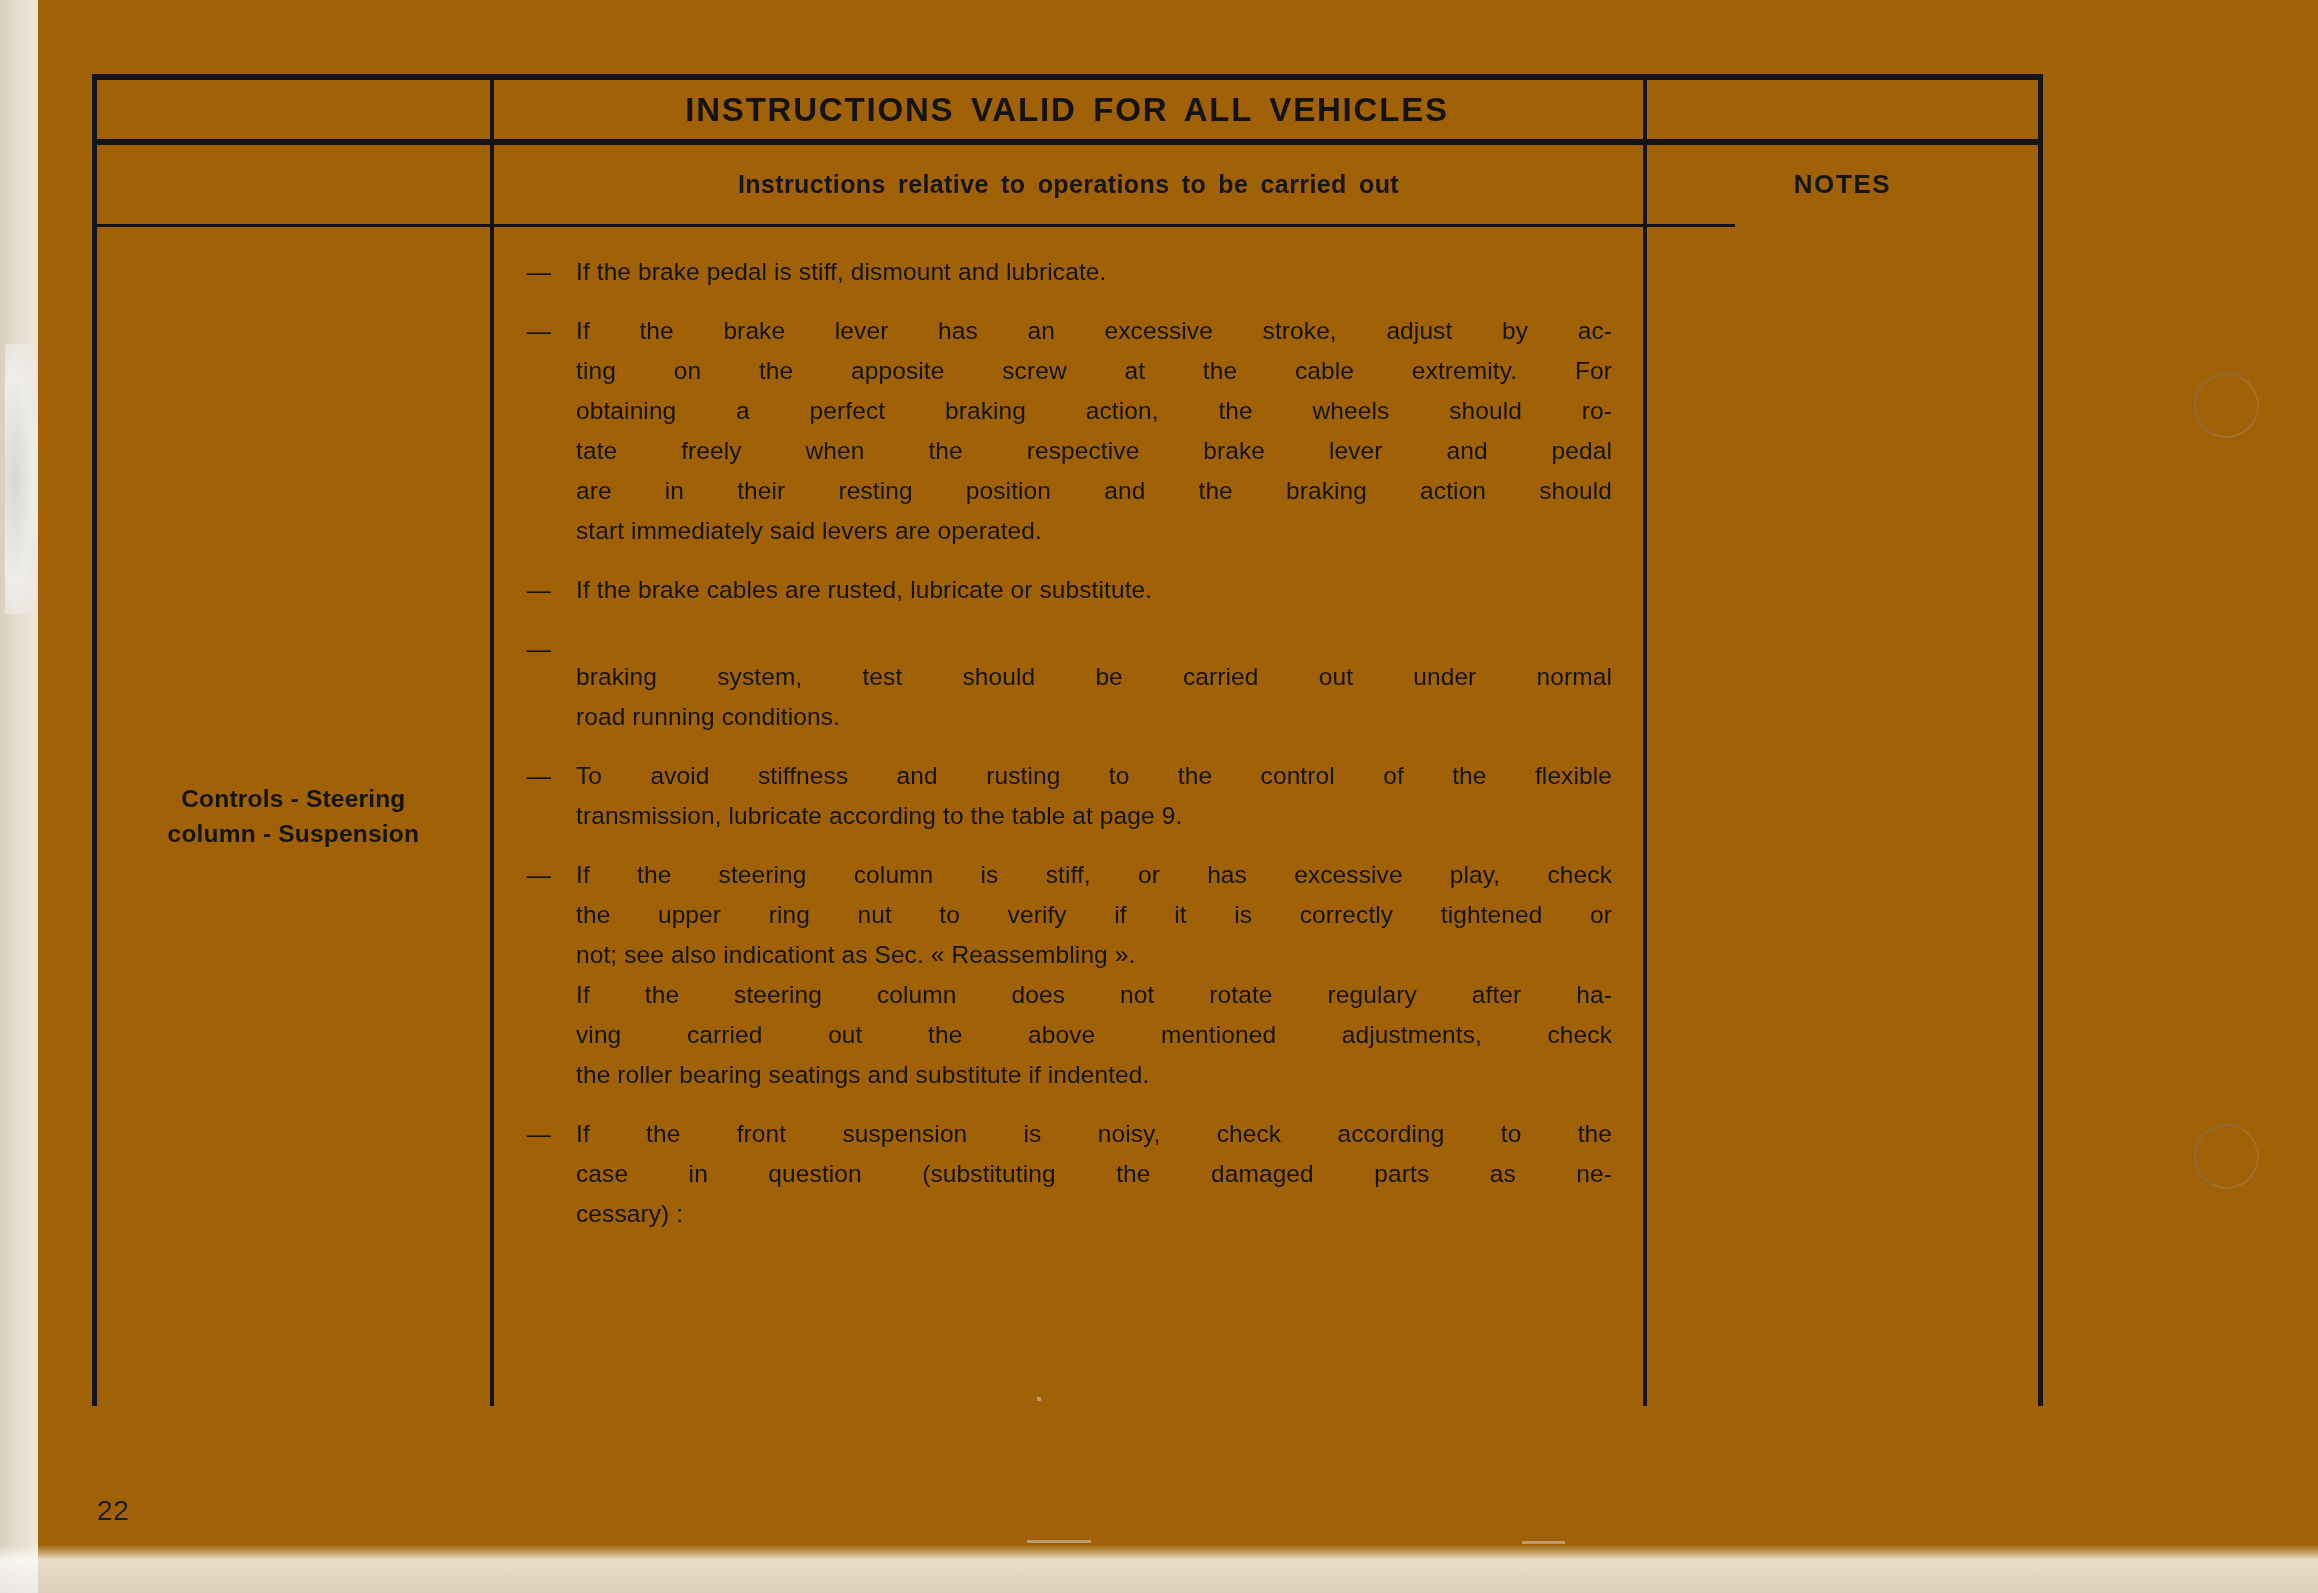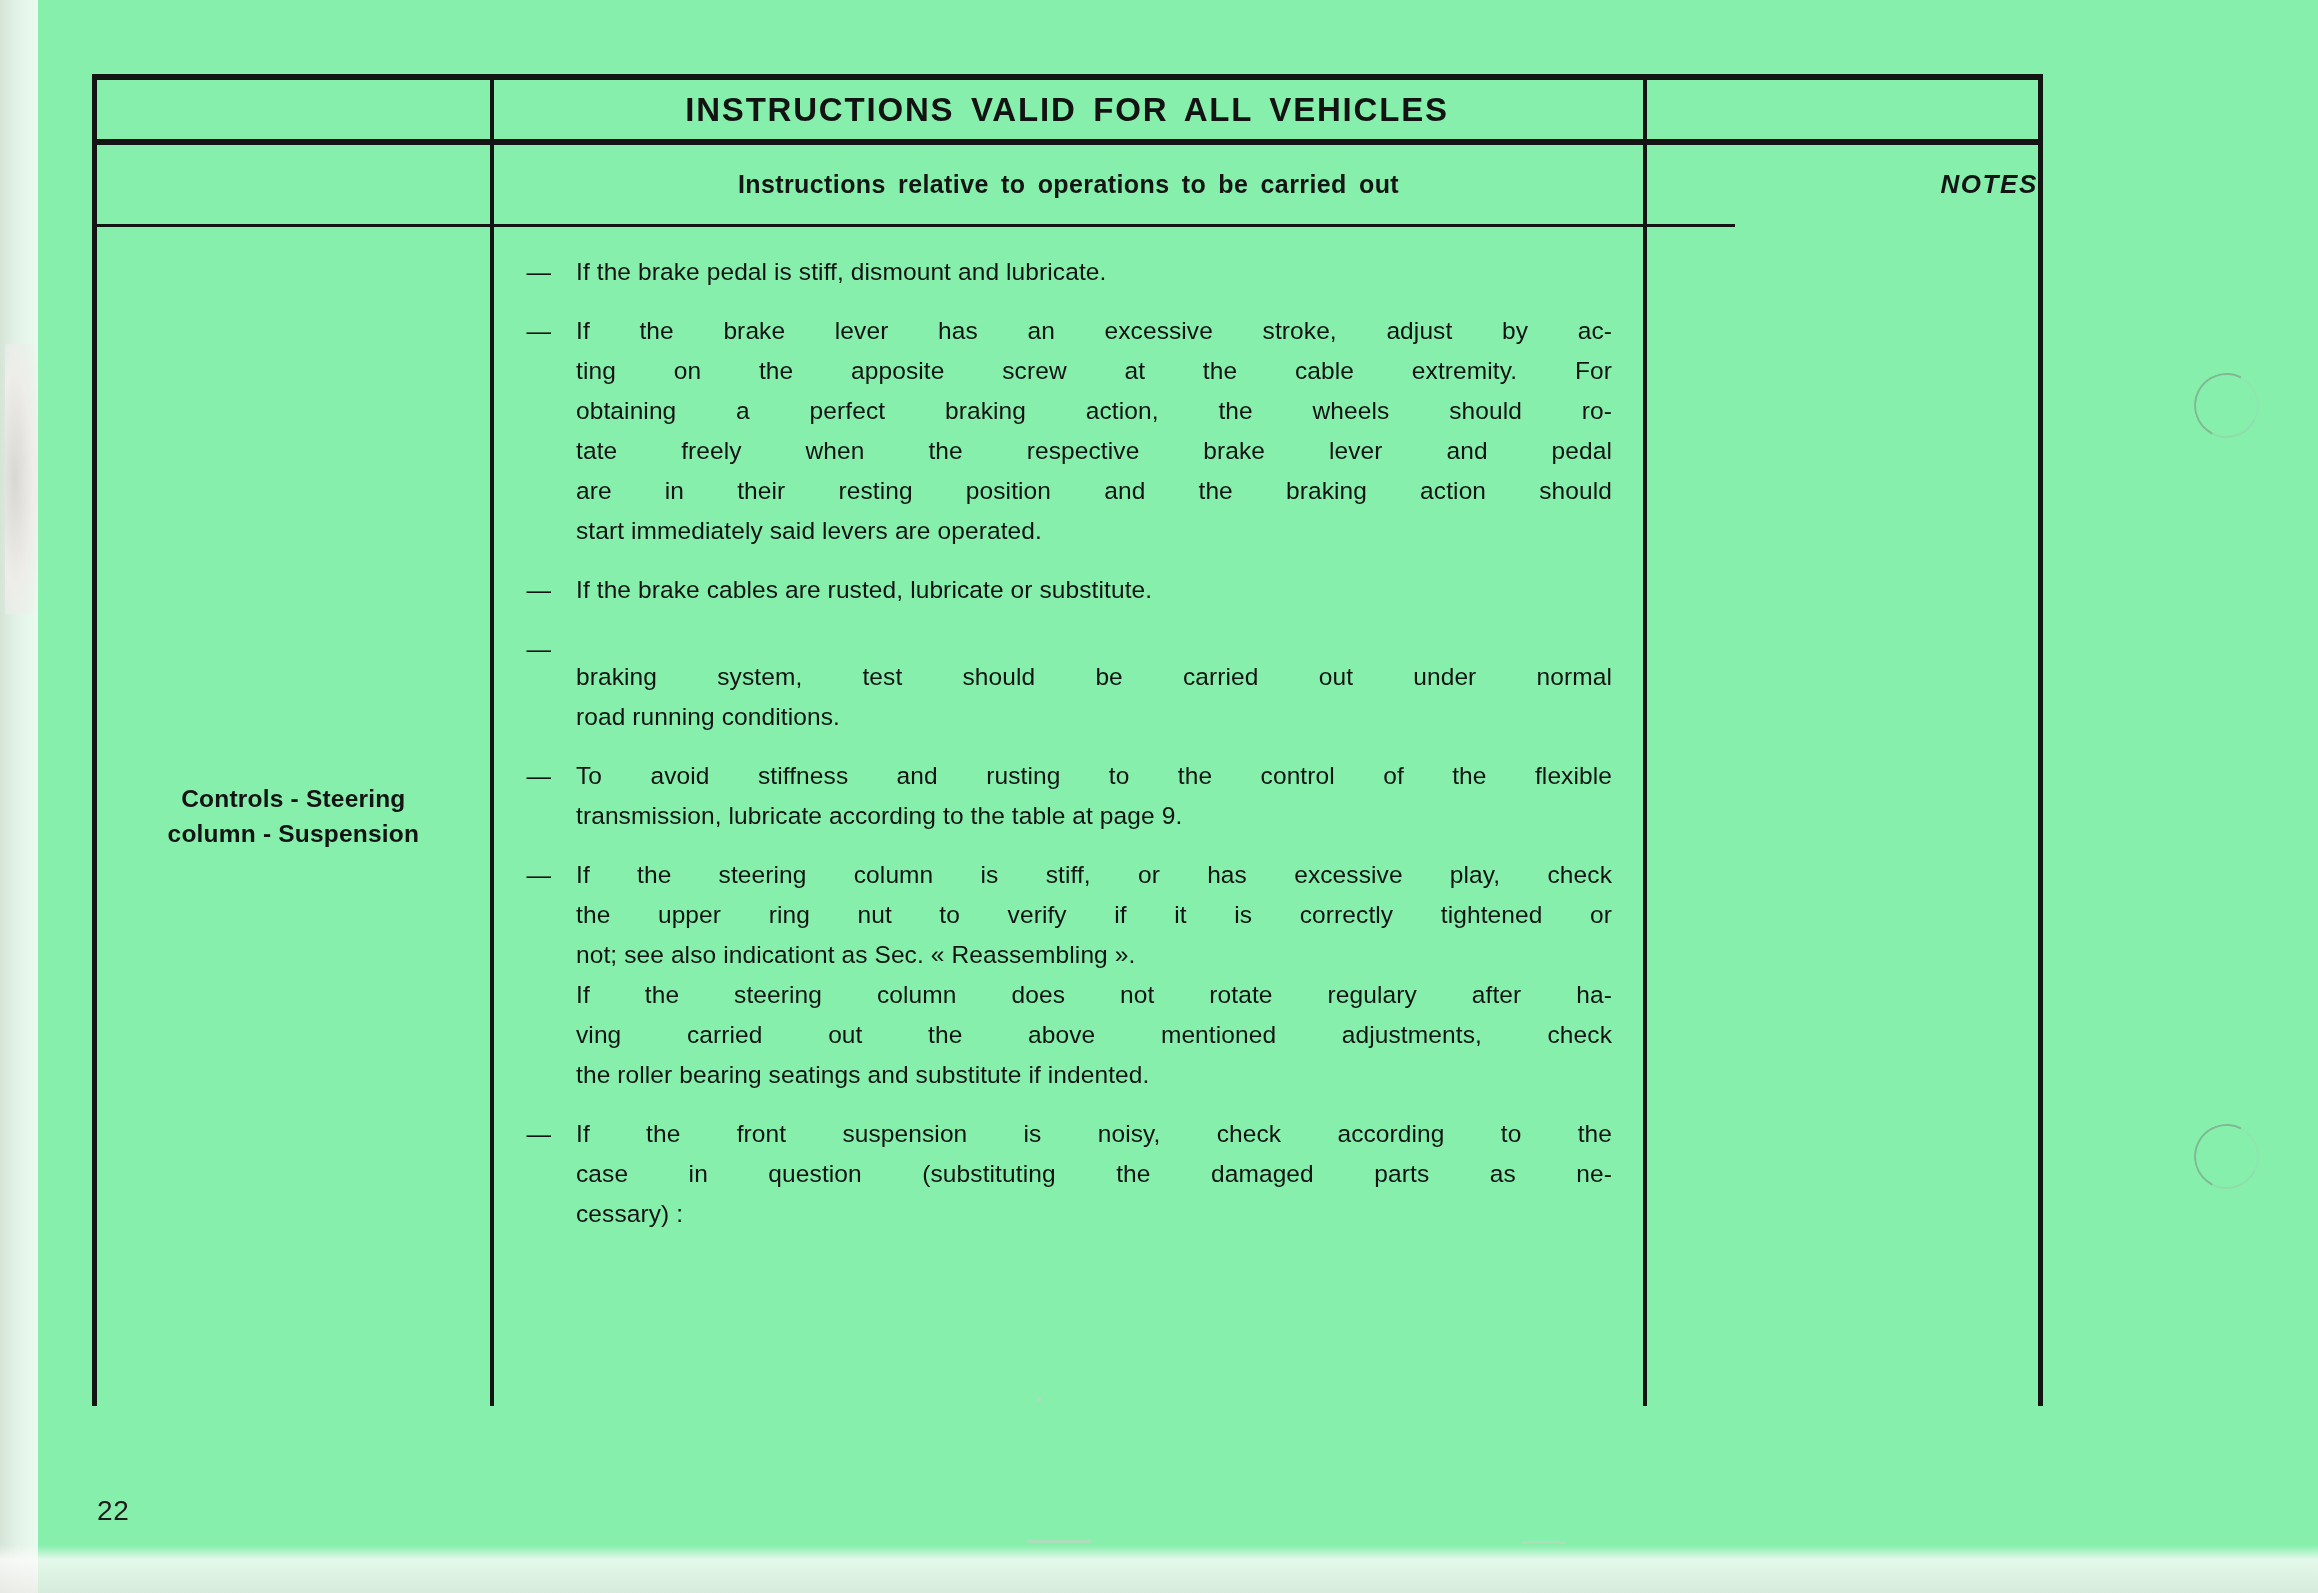--- a/index.html
+++ b/index.html
@@ -13,21 +13,21 @@
     position: relative;
     font-family: "Liberation Sans", sans-serif;
     color: #111111;
     overflow: hidden;
   }
 
   
   #page {
     position: absolute;
     inset: 0;
-    background: #86efac;
+    background: #a16207;
   }
 
   
   .scan-shade-left {
     position: absolute;
     left: 0; top: 0;
     width: 38px; height: 100%;
     background: linear-gradient(to right, #e3e2df 0%, #f4f3f1 45%, #fdfdfc 100%);
     opacity: .85;
     pointer-events: none;
@@ -136,22 +136,21 @@
     letter-spacing: 0.4px;
     word-spacing: 4.9px;
     color: #151515;
   }
   .head-notes {
     position: absolute;
     left: 1555px; top: 71px;
     width: 391px; height: 79px;
     display: flex;
     align-items: center;
-    justify-content: flex-end;
-    font-style: italic;
+    justify-content: center;
   }
   .head-notes-text {
     font-weight: 700;
     font-size: 26px;
     letter-spacing: 1.6px;
     color: #151515;
   }
 
   
   .group-cell {

